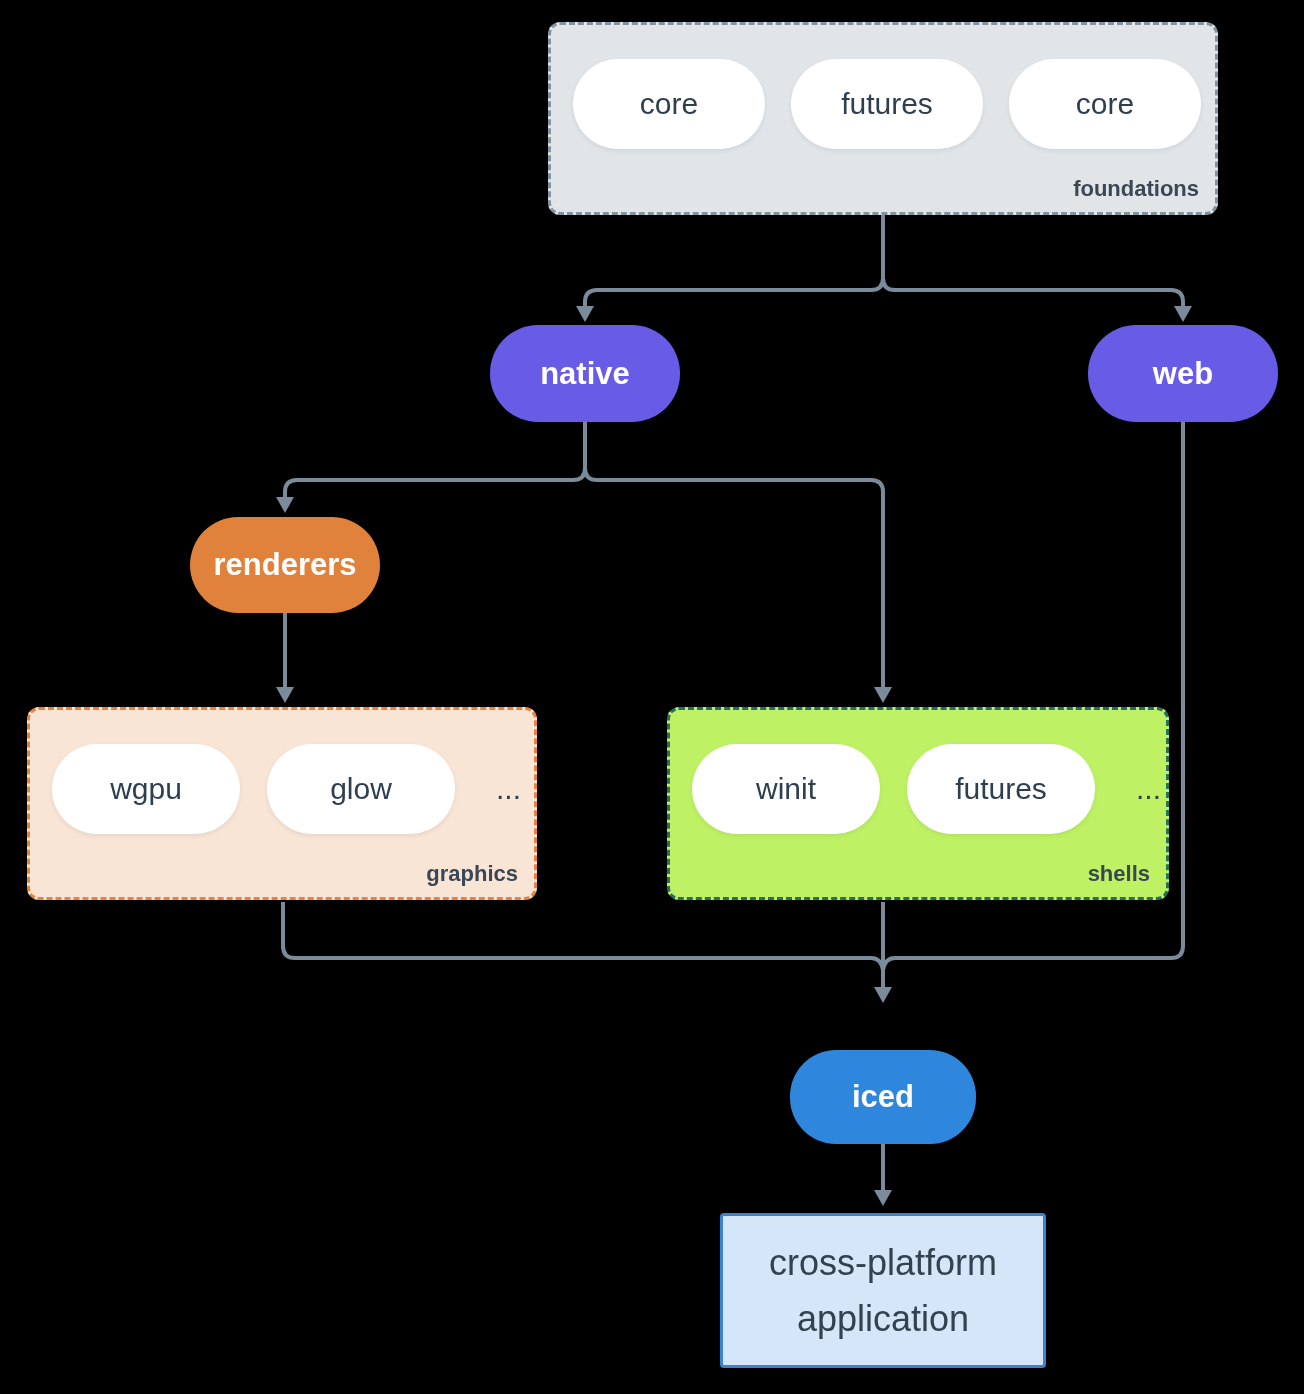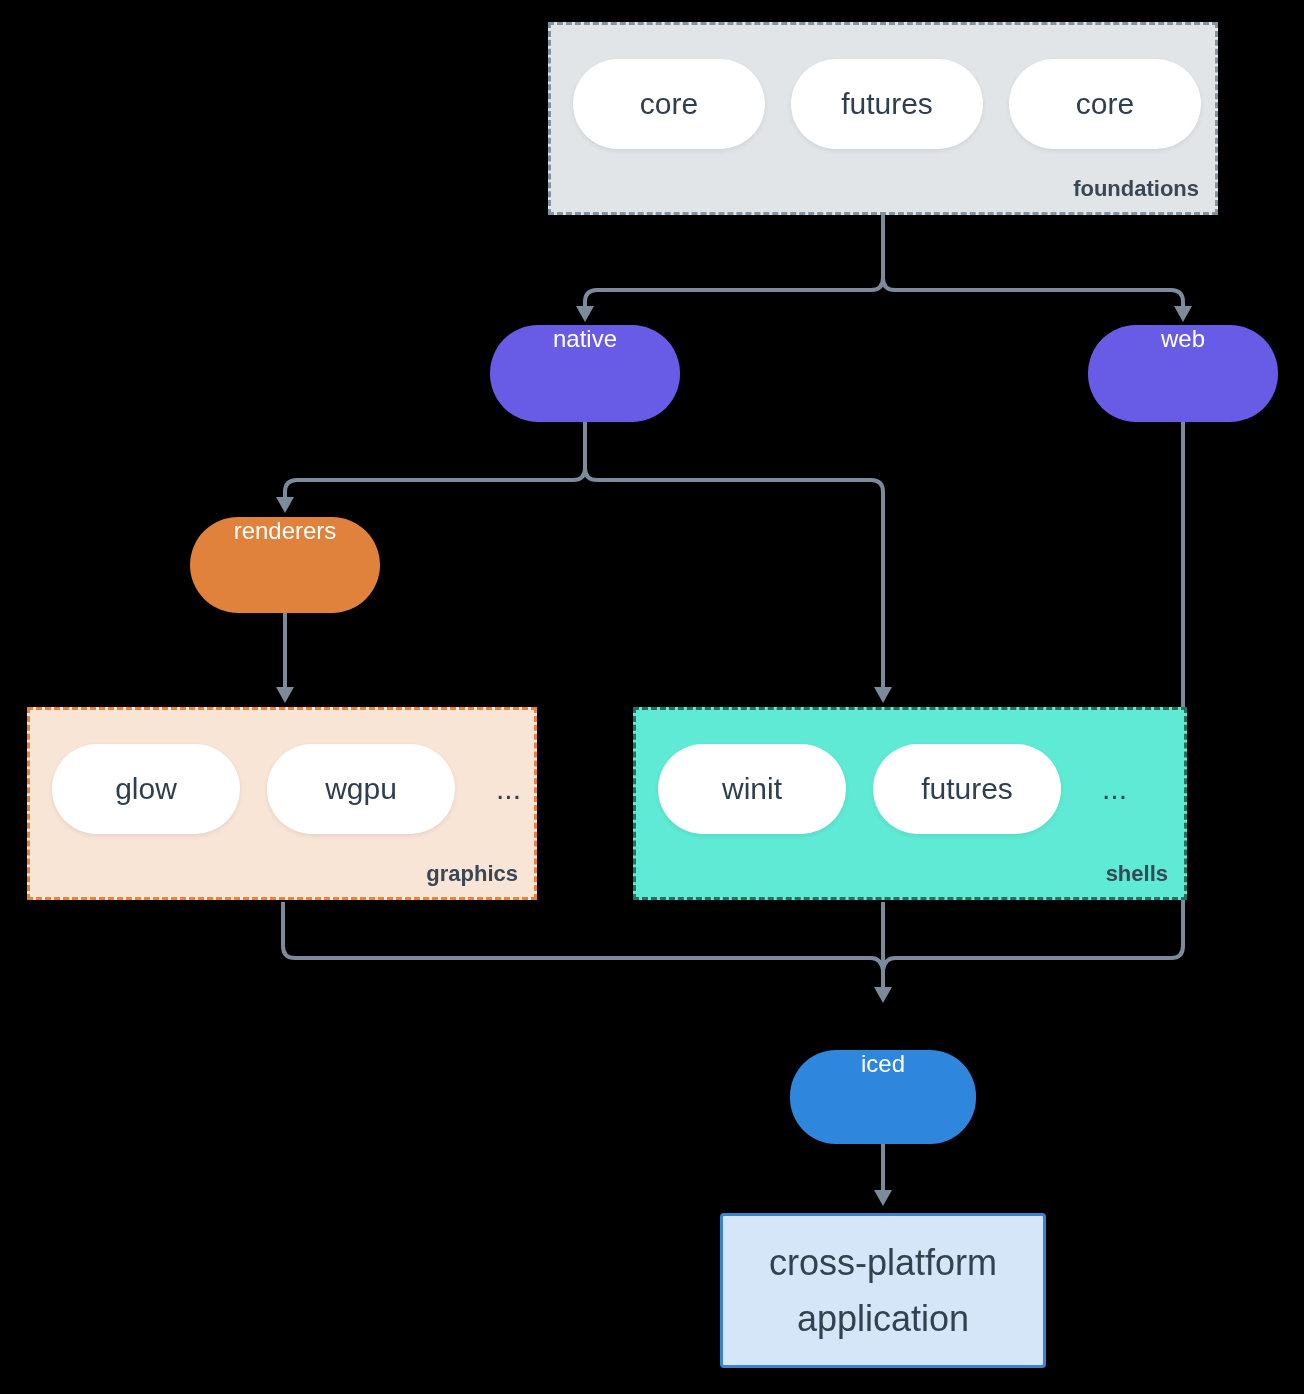--- a/index.html
+++ b/index.html
@@ -11,21 +11,21 @@
     overflow:hidden;
   }
   #edges{position:absolute;left:0;top:0;width:1304px;height:1394px;}
   #edges path{stroke:#7b8b9b;stroke-width:4;fill:none;stroke-linejoin:round;}
   #edges polygon{fill:#7b8b9b;stroke:none;}
 
   .group-box{
     position:absolute;
     border:3px dashed #8294a2;
     background:#e1e5e8;
-    border-radius:0;
+    border-radius:12px;
     box-sizing:border-box;
   }
   .group-box .pill-row{
     position:absolute;left:22px;top:34px;right:18px;
     display:flex;align-items:center;gap:27px;
   }
   .white-pill{
     background:#ffffff;
     border-radius:46px;
     height:90px;width:188px;
@@ -38,22 +38,22 @@
     font-size:30px;font-weight:500;color:#2f3f4f;
     margin-left:14px;
   }
   .group-label{
     position:absolute;right:16px;bottom:10px;
     font-size:22px;color:#3a4754;font-weight:bold;
   }
   .node-pill{
     position:absolute;
     border-radius:48px;
-    display:flex;align-items:flex-start;justify-content:center;
-    color:#ffffff;font-size:24px;font-weight:400;
+    display:flex;align-items:center;justify-content:center;
+    color:#ffffff;font-size:31px;font-weight:700;
   }
   #node-native,#node-web{background:#685ce6;width:190px;height:97px;}
   #node-graphics{background:#e0813c;width:190px;height:96px;}
   #node-iced{background:#2e87dc;width:186px;height:94px;border-radius:46px;margin-top:40px;}
   #node-application{
     position:absolute;left:720px;top:1213px;width:326px;height:155px;
     background:#d5e6f8;border:3px solid #3b82d0;border-radius:4px;
     box-sizing:border-box;
     display:flex;flex-direction:column;align-items:center;justify-content:center;
     font-size:36px;line-height:1.55;color:#33424f;
@@ -112,31 +112,31 @@
     <span>web</span>
   </div>
 
   <div class="node-pill" id="node-graphics" style="left:190px;top:517px;">
     <span>renderers</span>
   </div>
 
   <div class="group-box" id="box-renderers" style="left:27px;top:707px;width:510px;height:193px;background:#f9e5d6;border-color:#e8833c;">
     <div class="pill-row">
       <div class="white-pill">
-        <span>glow</span>
+        <span>wgpu</span>
       </div>
       <div class="white-pill">
-        <span>wgpu</span>
+        <span>glow</span>
       </div>
       <span class="more-dots">...</span>
     </div>
     <div class="group-label">graphics</div>
   </div>
 
-  <div class="group-box" id="box-shells" style="left:633px;top:707px;width:554px;height:193px;background:#5eead4;border-color:#26705e;">
+  <div class="group-box" id="box-shells" style="left:667px;top:707px;width:502px;height:193px;background:#bef264;border-color:#26705e;">
     <div class="pill-row">
       <div class="white-pill">
         <span>winit</span>
       </div>
       <div class="white-pill">
         <span>futures</span>
       </div>
       <span class="more-dots">...</span>
     </div>
     <div class="group-label">shells</div>

